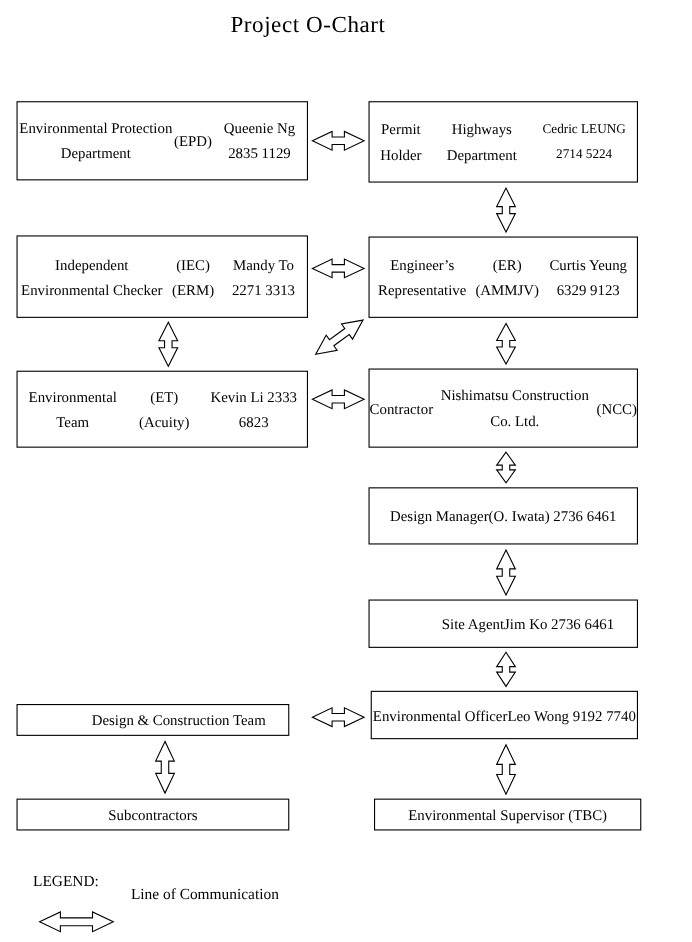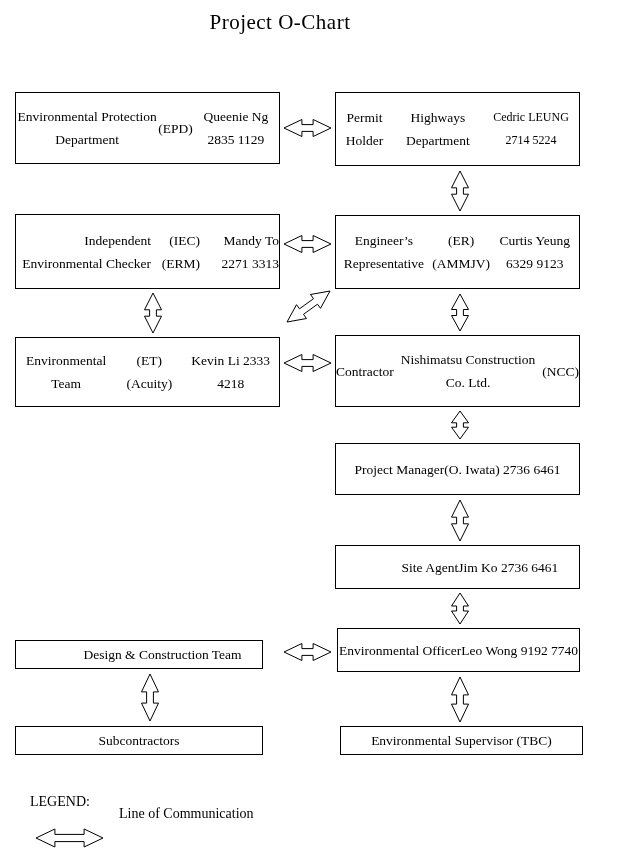--- a/index.html
+++ b/index.html
@@ -31,21 +31,21 @@
     align-items: center;
     text-align: center;
     font-size: 13.5px;
     line-height: 23px;
     box-sizing: border-box;
   }
   .box .small { font-size: 12px; }
 
   #box-epd        { left: 15px;  top: 92px;  width: 265px; height: 72px; }
   #box-permit     { left: 335px; top: 92px;  width: 245px; height: 74px; }
-  #box-iec        { left: 15px;  top: 214px; width: 265px; height: 75px; text-align: right; }
+  #box-iec        { left: 15px;  top: 214px; width: 265px; height: 75px; }
   #box-er         { left: 335px; top: 215px; width: 245px; height: 74px; }
   #box-et         { left: 15px;  top: 337px; width: 265px; height: 70px; }
   #box-contractor { left: 335px; top: 335px; width: 245px; height: 72px; }
   #box-pm         { left: 335px; top: 443px; width: 245px; height: 52px; }
   #box-site       { left: 335px; top: 545px; width: 245px; height: 44px; padding-left: 45px; }
   #box-dct        { left: 15px;  top: 640px; width: 248px; height: 29px; padding-left: 47px; }
   #box-eo         { left: 337px; top: 628px; width: 243px; height: 44px; }
   #box-sub        { left: 15px;  top: 726px; width: 248px; height: 29px; }
   #box-es         { left: 340px; top: 726px; width: 243px; height: 29px; }
 
@@ -95,31 +95,31 @@
 
   <div class="box" id="box-er">
     <div>Engineer’s Representative</div>
     <div>(ER) (AMMJV)</div>
     <div>Curtis Yeung 6329 9123</div>
   </div>
 
   <div class="box" id="box-et">
     <div>Environmental Team</div>
     <div>(ET) (Acuity)</div>
-    <div>Kevin Li 2333 4218</div>
+    <div>Kevin Li 2333 6823</div>
   </div>
 
   <div class="box" id="box-contractor">
     <div>Contractor</div>
     <div>Nishimatsu Construction Co. Ltd.</div>
     <div>(NCC)</div>
   </div>
 
   <div class="box" id="box-pm">
-    <div>Project Manager</div>
+    <div>Design Manager</div>
     <div>(O. Iwata) 2736 6461</div>
   </div>
 
   <div class="box" id="box-site">
     <div>Site Agent</div>
     <div>Jim Ko 2736 6461</div>
   </div>
 
   <div class="box" id="box-dct">
     <div>Design &amp; Construction Team</div>

